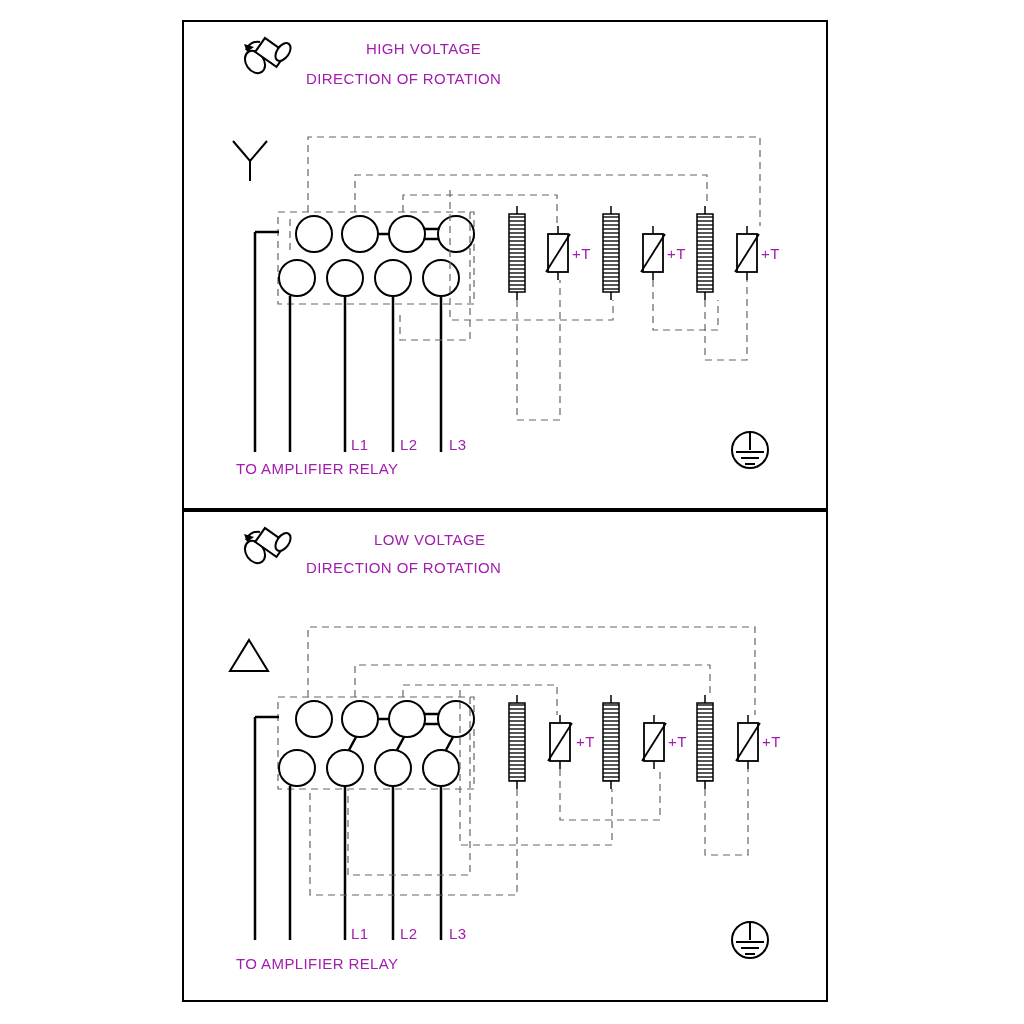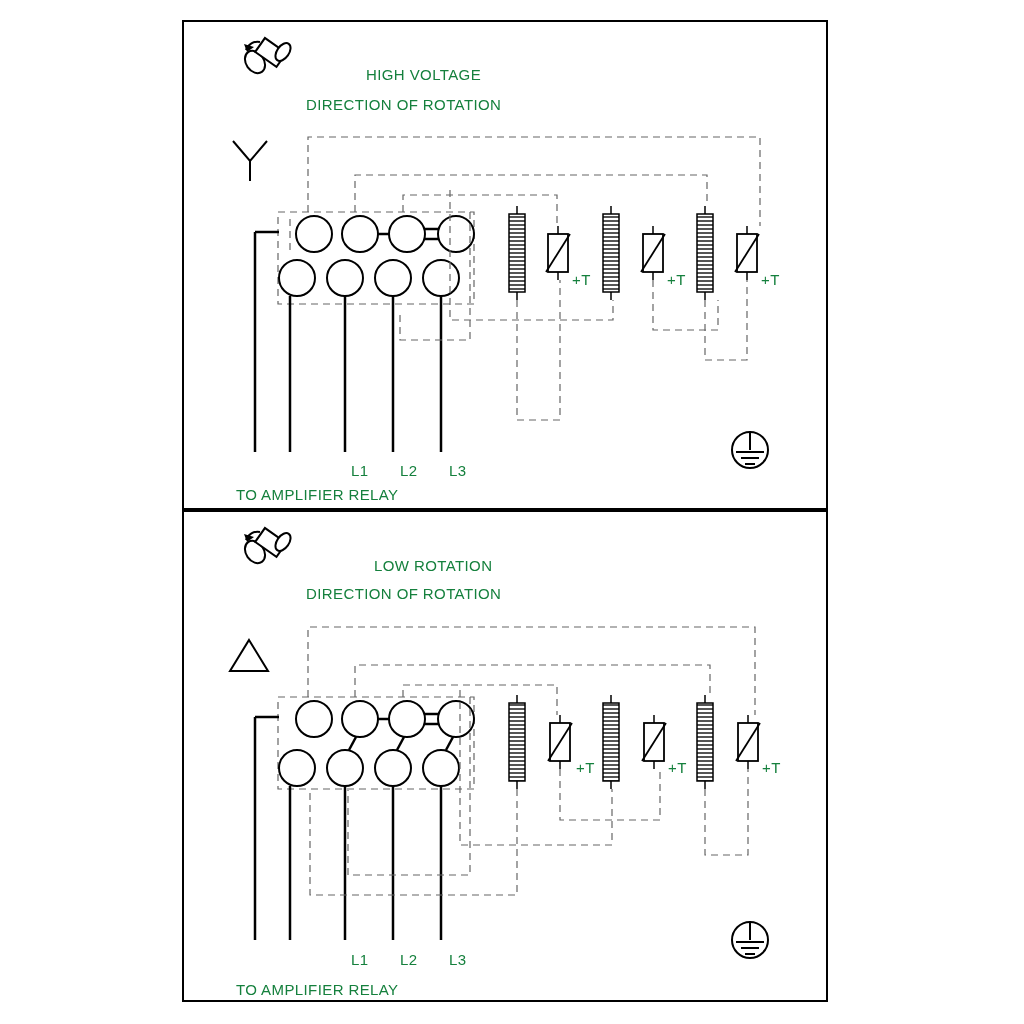--- a/index.html
+++ b/index.html
@@ -24,24 +24,23 @@
     position: absolute;
     border: 2px solid #000;
     box-sizing: border-box;
   }
   #panel-hv { left: 182px; top: 20px; width: 646px; height: 490px; }
   #panel-lv { left: 182px; top: 510px; width: 646px; height: 492px; }
 
   .lbl {
     position: absolute;
     font-size: 15px;
-    color: #15803d;
+    color: #a21caf;
     white-space: nowrap;
     letter-spacing: 0.4px;
-    margin-top: 26px;
   }
   .term-lbl {
     position: absolute;
     font-size: 15px;
     color: #000;
     white-space: nowrap;
     text-align: center;
     transform: translate(-50%, -50%);
   }
   svg.overlay {
@@ -76,21 +75,21 @@
   <div class="lbl" style="left:351px; top:436px;">L1</div>
   <div class="lbl" style="left:400px; top:436px;">L2</div>
   <div class="lbl" style="left:449px; top:436px;">L3</div>
 
   <div class="lbl" style="left:236px; top:460px;">TO AMPLIFIER RELAY</div>
 
   <div class="lbl" style="left:572px; top:245px;">+T</div>
   <div class="lbl" style="left:667px; top:245px;">+T</div>
   <div class="lbl" style="left:761px; top:245px;">+T</div>
 
-  <div class="lbl" style="left:374px; top:531px;">LOW ROTATION</div>
+  <div class="lbl" style="left:374px; top:531px;">LOW VOLTAGE</div>
   <div class="lbl" style="left:306px; top:559px;">DIRECTION OF ROTATION</div>
 
   <div class="term-lbl" style="left:314px; top:719px;">Z2</div>
   <div class="term-lbl" style="left:360px; top:719px;">W2</div>
   <div class="term-lbl" style="left:407px; top:719px;">U2</div>
   <div class="term-lbl" style="left:456px; top:719px;">V2</div>
 
   <div class="term-lbl" style="left:297px; top:768px;">Z1</div>
   <div class="term-lbl" style="left:345px; top:768px;">U1</div>
   <div class="term-lbl" style="left:393px; top:768px;">V1</div>

